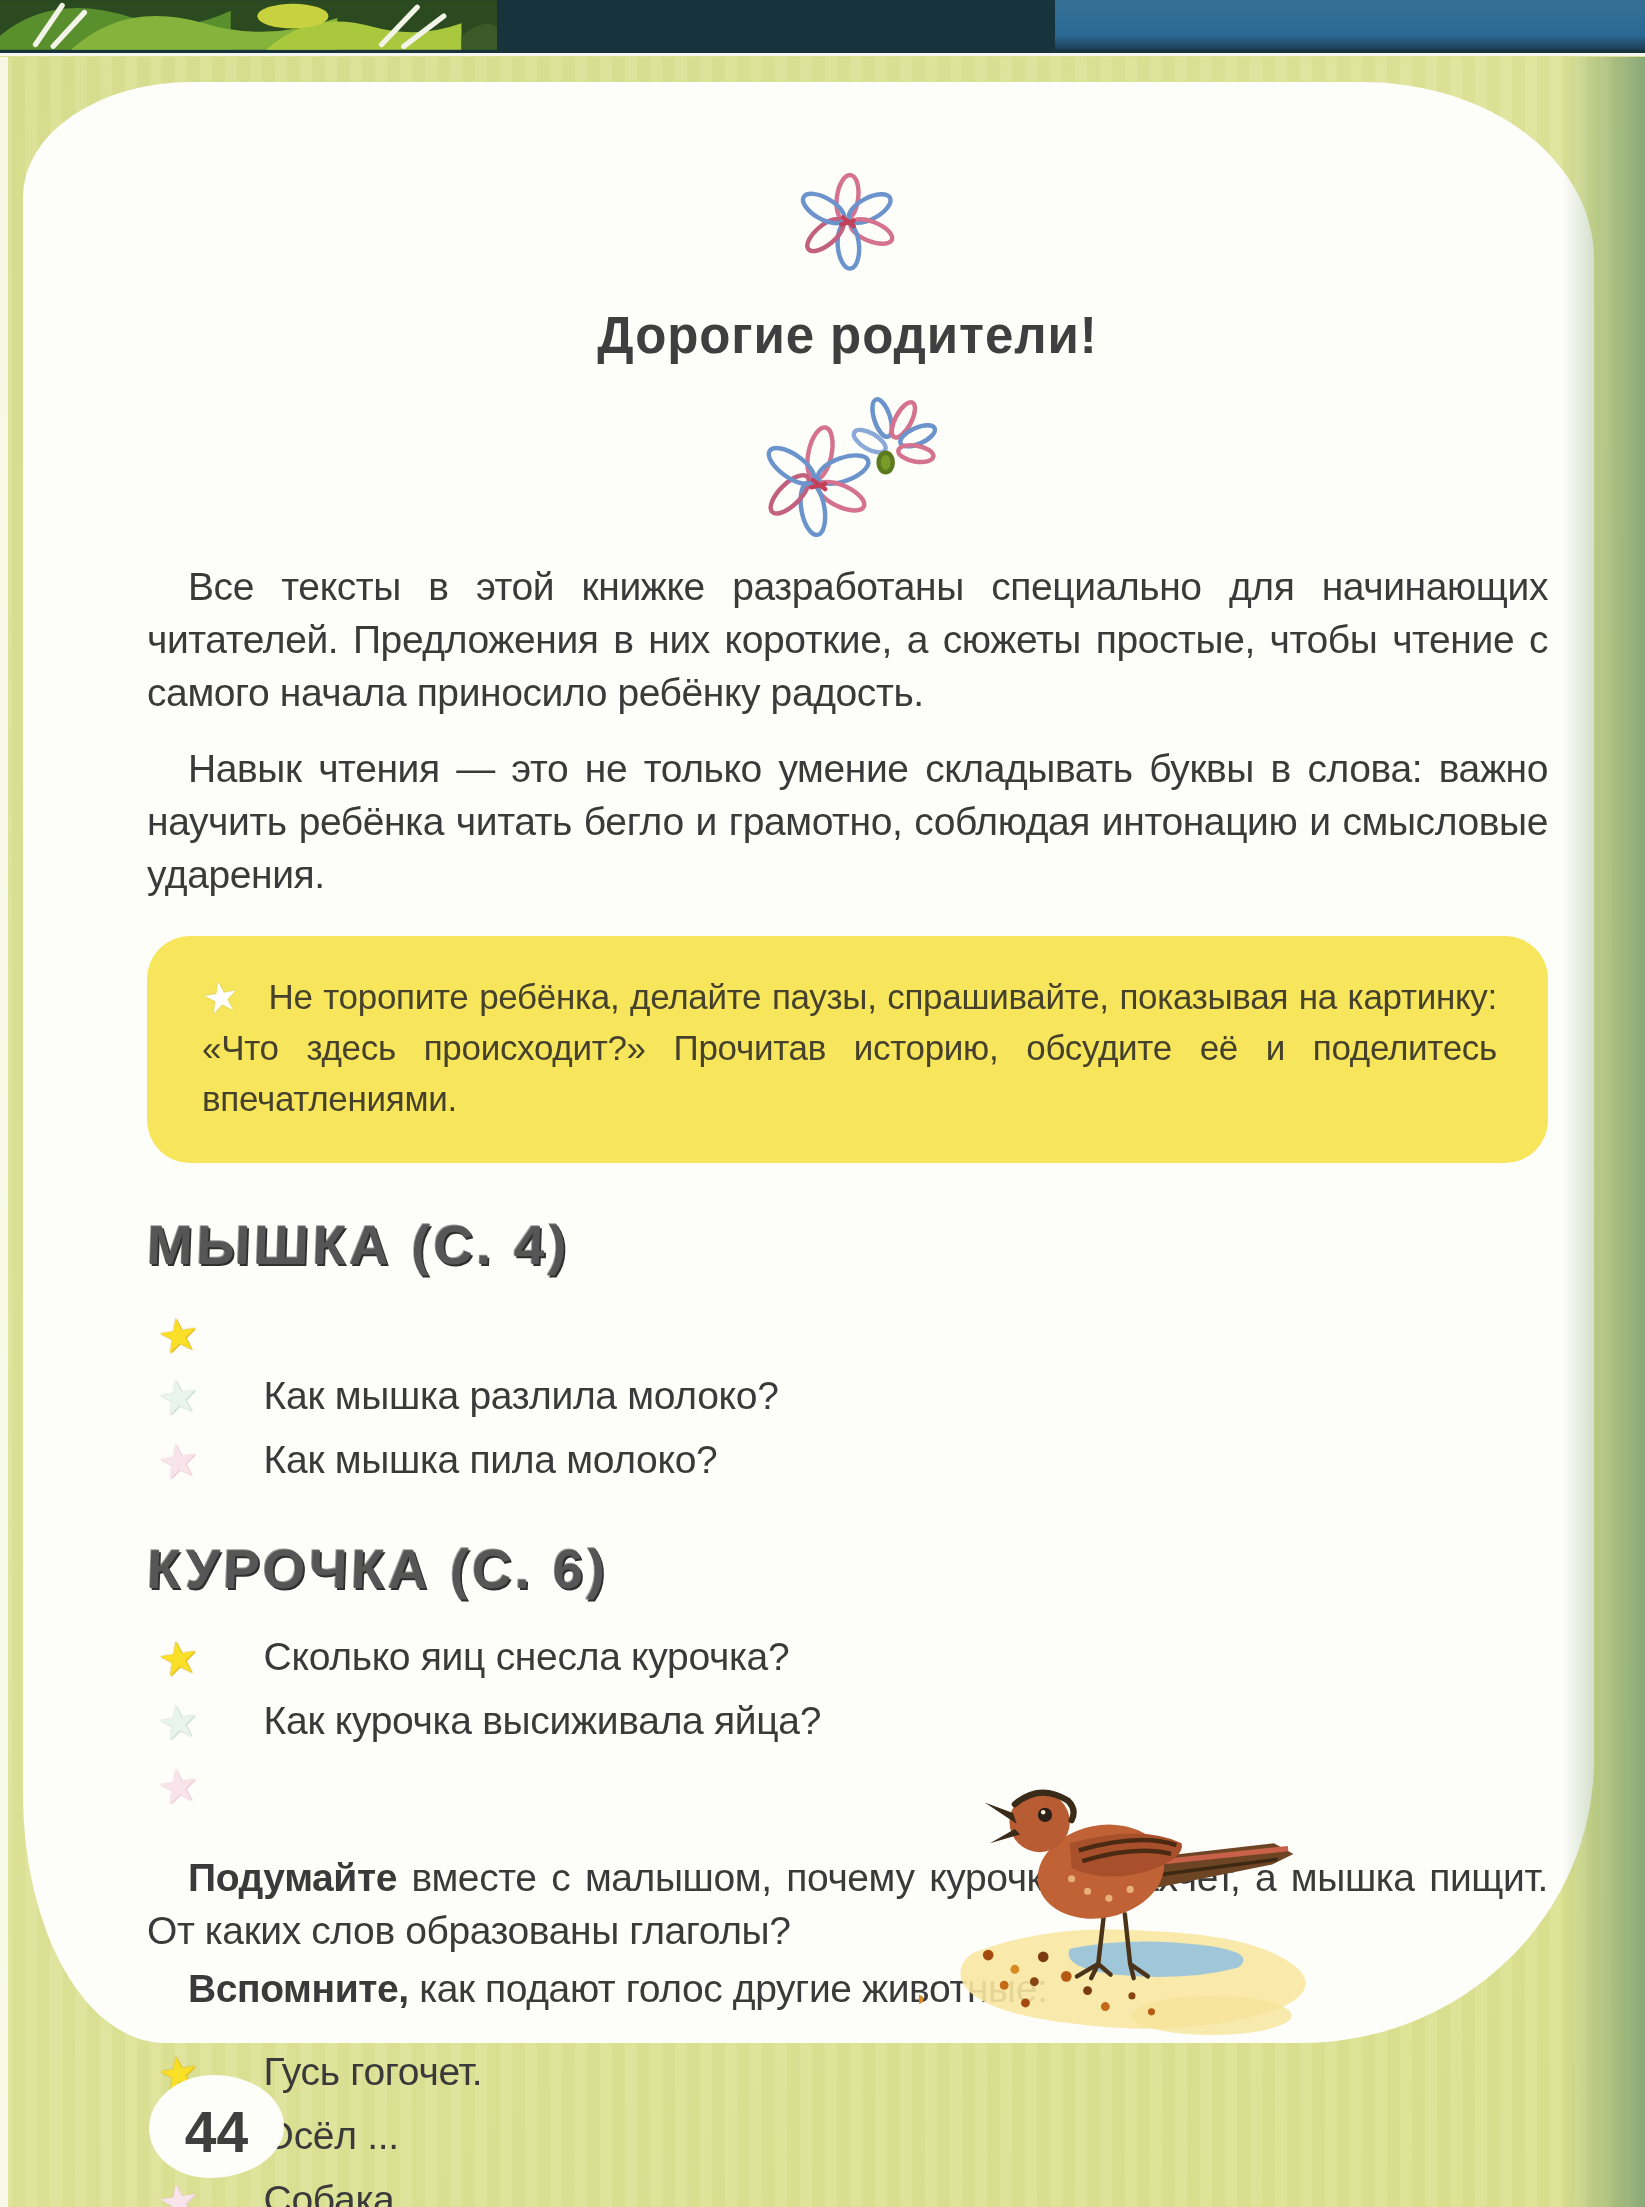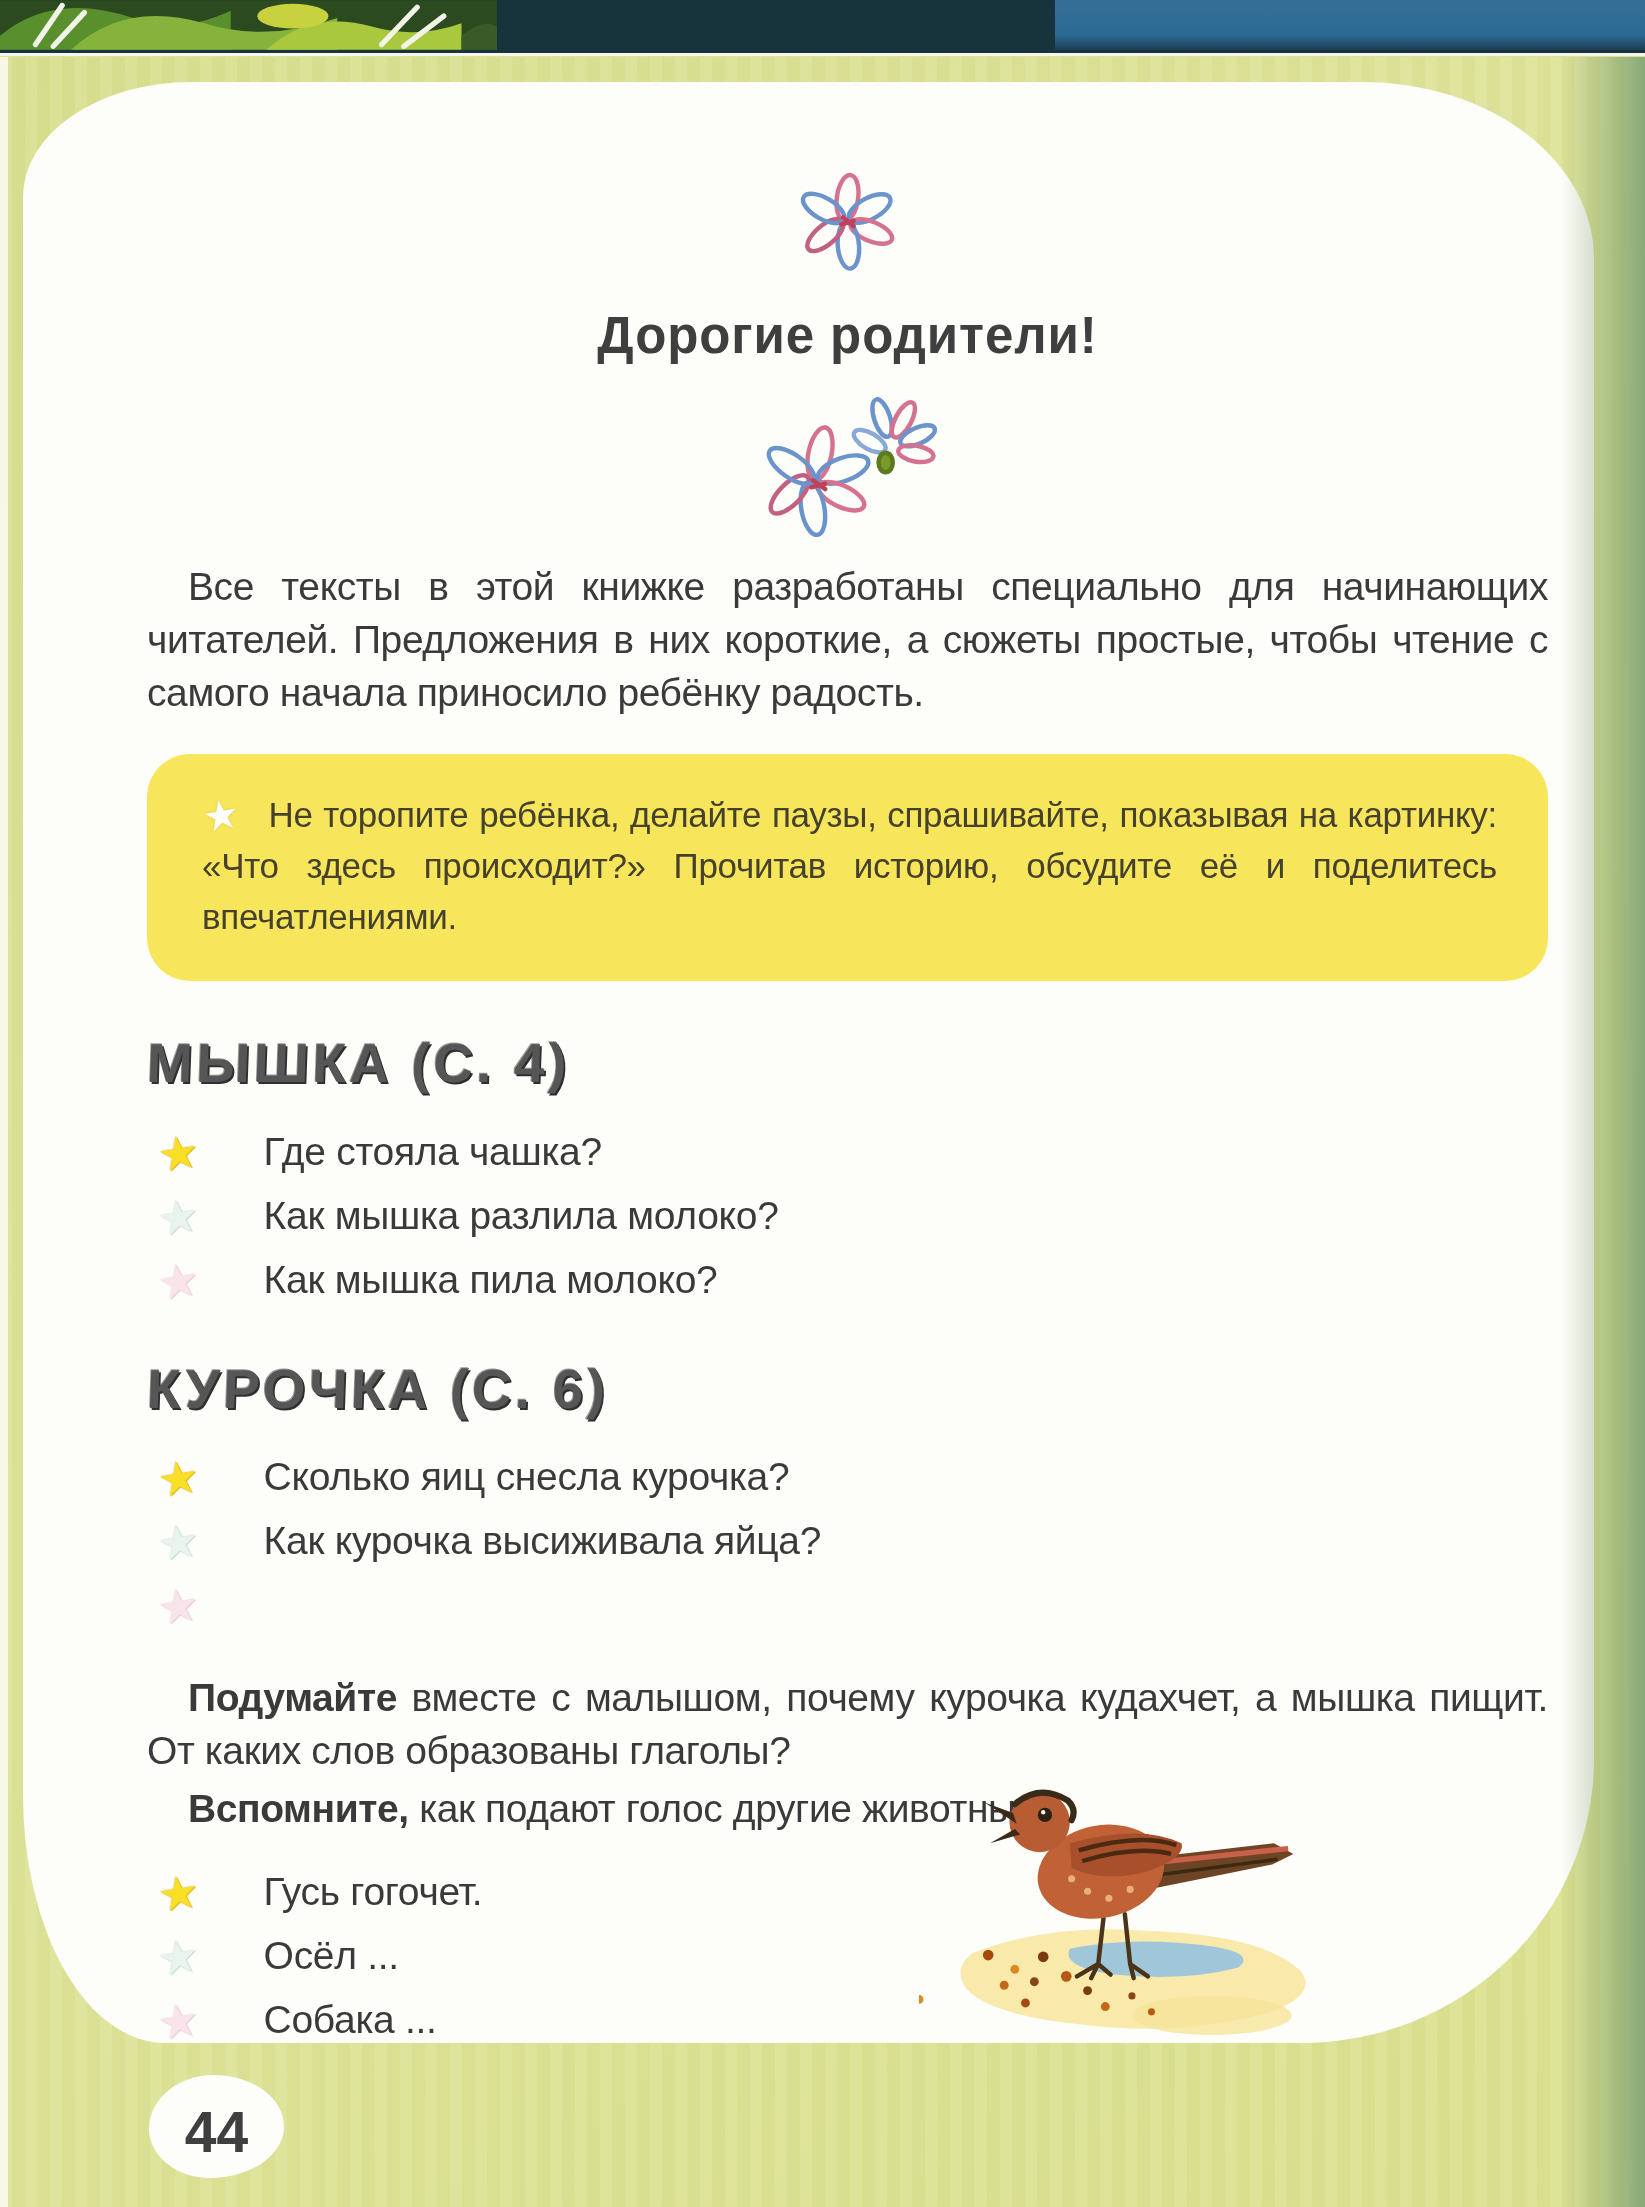--- a/index.html
+++ b/index.html
@@ -149,34 +149,34 @@
             <ellipse cx="96" cy="114" rx="12" ry="28" stroke="#d4728f" transform="rotate(115 96 114)"></ellipse>
             <ellipse cx="64" cy="128" rx="13" ry="30" stroke="#6b93cc" transform="rotate(170 64 128)"></ellipse>
             <ellipse cx="38" cy="112" rx="12" ry="28" stroke="#c2607f" transform="rotate(225 38 112)"></ellipse>
             <ellipse cx="40" cy="80" rx="13" ry="30" stroke="#6b93cc" transform="rotate(305 40 80)"></ellipse>
             <path d="M64,96 l14,10 M62,104 l16,-4" stroke="#c2405a"></path>
           </g>
         </svg>
       </div>
 
       <p class="para">Все тексты в этой книжке разработаны специально для начинающих читателей. Предложения в них короткие, а сюжеты простые, чтобы чтение с самого начала приносило ребёнку радость.</p>
+      <p class="para">Навык чтения — это не только умение складывать буквы в слова: важно научить ребёнка читать бегло и грамотно, соблюдая интонацию и смысловые ударения.</p>
 
       <div class="tip-box">
         <span class="tip-star">★</span><span>Не торопите ребёнка, делайте паузы, спрашивайте, показывая на картинку: «Что здесь происходит?» Прочитав историю, обсудите её и поделитесь впечатлениями.</span>
       </div>
 
       <h2 class="sec-head">
         <span>МЫШКА</span>
         <span class="pref">(С. 4)</span>
       </h2>
 
       <div class="q-list">
         <div class="q-row">
           <span class="star yellow">★</span>
-          <span class="q-text">Где стояла чашка?</span>
         </div>
         <div class="q-row">
           <span class="star mint">★</span>
           <span class="q-text">Как мышка разлила молоко?</span>
         </div>
         <div class="q-row">
           <span class="star pink">★</span>
           <span class="q-text">Как мышка пила молоко?</span>
         </div>
       </div>

